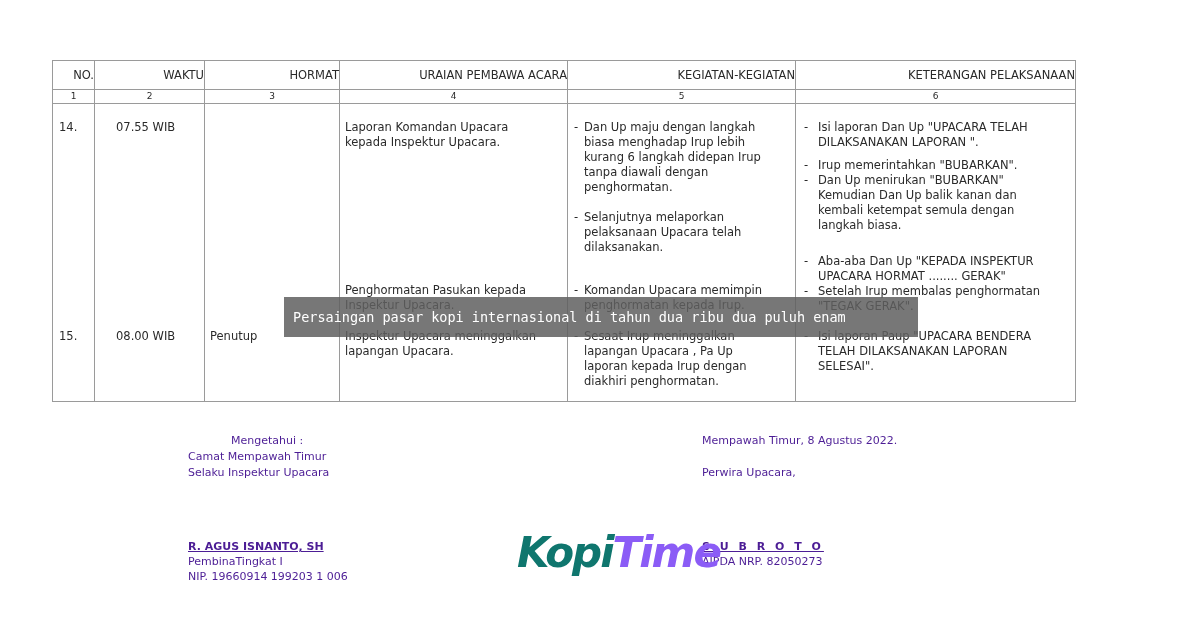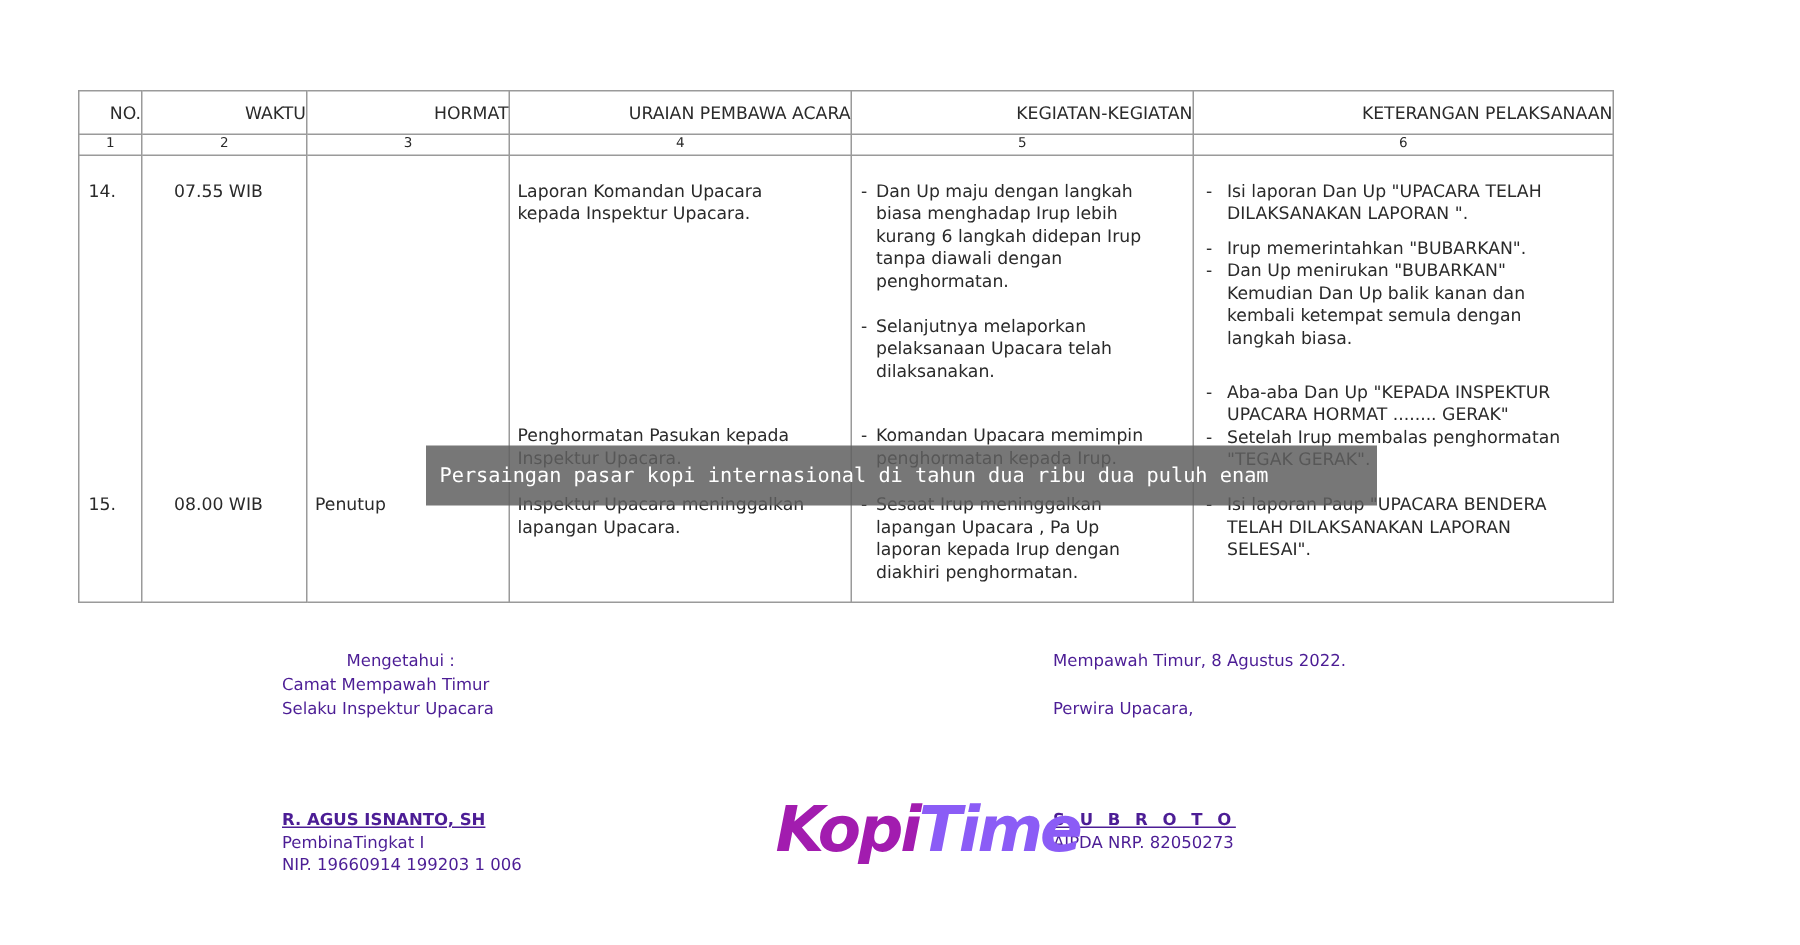--- a/index.html
+++ b/index.html
@@ -36,21 +36,21 @@
     display: flex; align-items: center; padding-left: 9px; box-sizing: border-box;
     color: #ffffff; font-family: "DejaVu Sans Mono", monospace; font-size: 13.5px; letter-spacing: 0px;
   }
   .sig { position: absolute; font-size: 11px; line-height: 15.5px; color: #4c1d95; }
   .sig-name { font-weight: bold; text-decoration: underline; }
   .spaced { letter-spacing: 3px; }
   .logo {
     position: absolute; left: 517px; top: 529px; font-family: "DejaVu Sans", sans-serif;
     font-size: 42px; font-weight: bold; font-style: italic; letter-spacing: -2px; line-height: 48px;
   }
-  .logo .kopi { color: #a21caf; }
+  .logo .kopi { color: #0f766e; }
   .logo .time { color: #8b5cf6; }
 </style>
 </head>
 <body>
 
 <table class="doc-table">
   <colgroup>
     <col style="width:42px">
       <col style="width:110px">
       <col style="width:135px">

